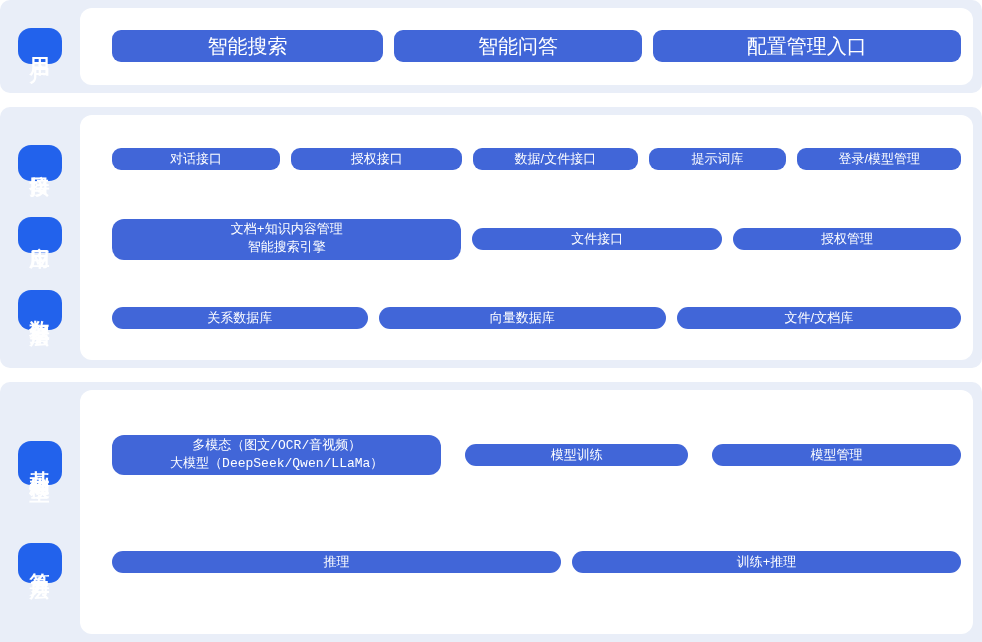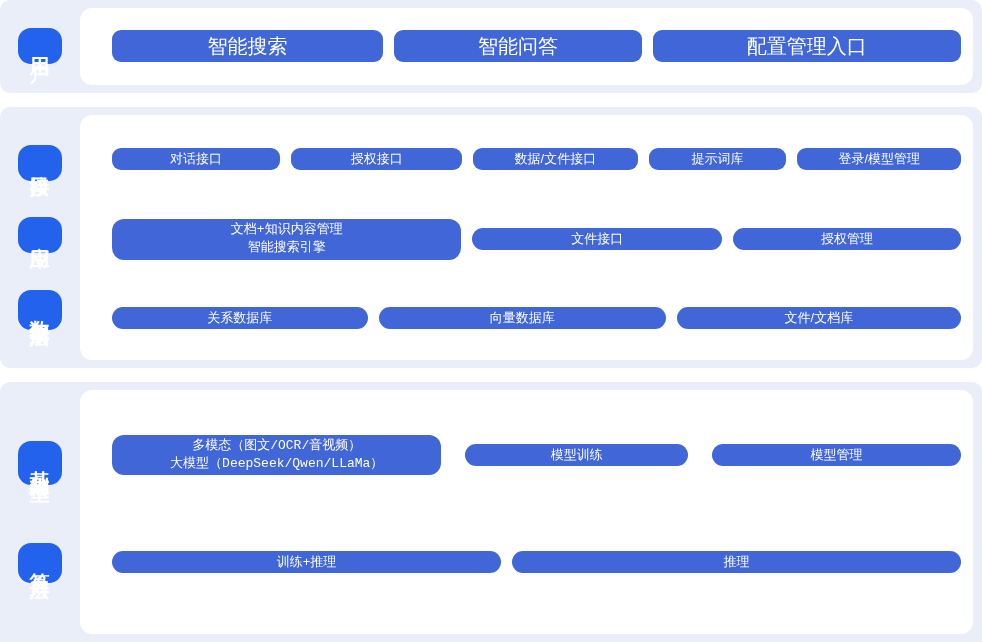--- a/index.html
+++ b/index.html
@@ -105,19 +105,19 @@
       <div class="v-label">算力层</div>
     </div>
     <div class="panel">
       <div class="row h-72" style="gap:24px">
         <div class="node r-md pre" style="flex:332">多模态（图文/OCR/音视频）
 大模型（DeepSeek/Qwen/LLaMa）</div>
         <div class="node r-md" style="flex:220">模型训练</div>
         <div class="node r-md" style="flex:248">模型管理</div>
       </div>
       <div class="row h-86">
+        <div class="node r-lg" style="flex:450">推理</div>
         <div class="node r-lg" style="flex:388">训练+推理</div>
-        <div class="node r-lg" style="flex:450">推理</div>
       </div>
     </div>
   </section>
 
 </div>
 
 </body></html>

